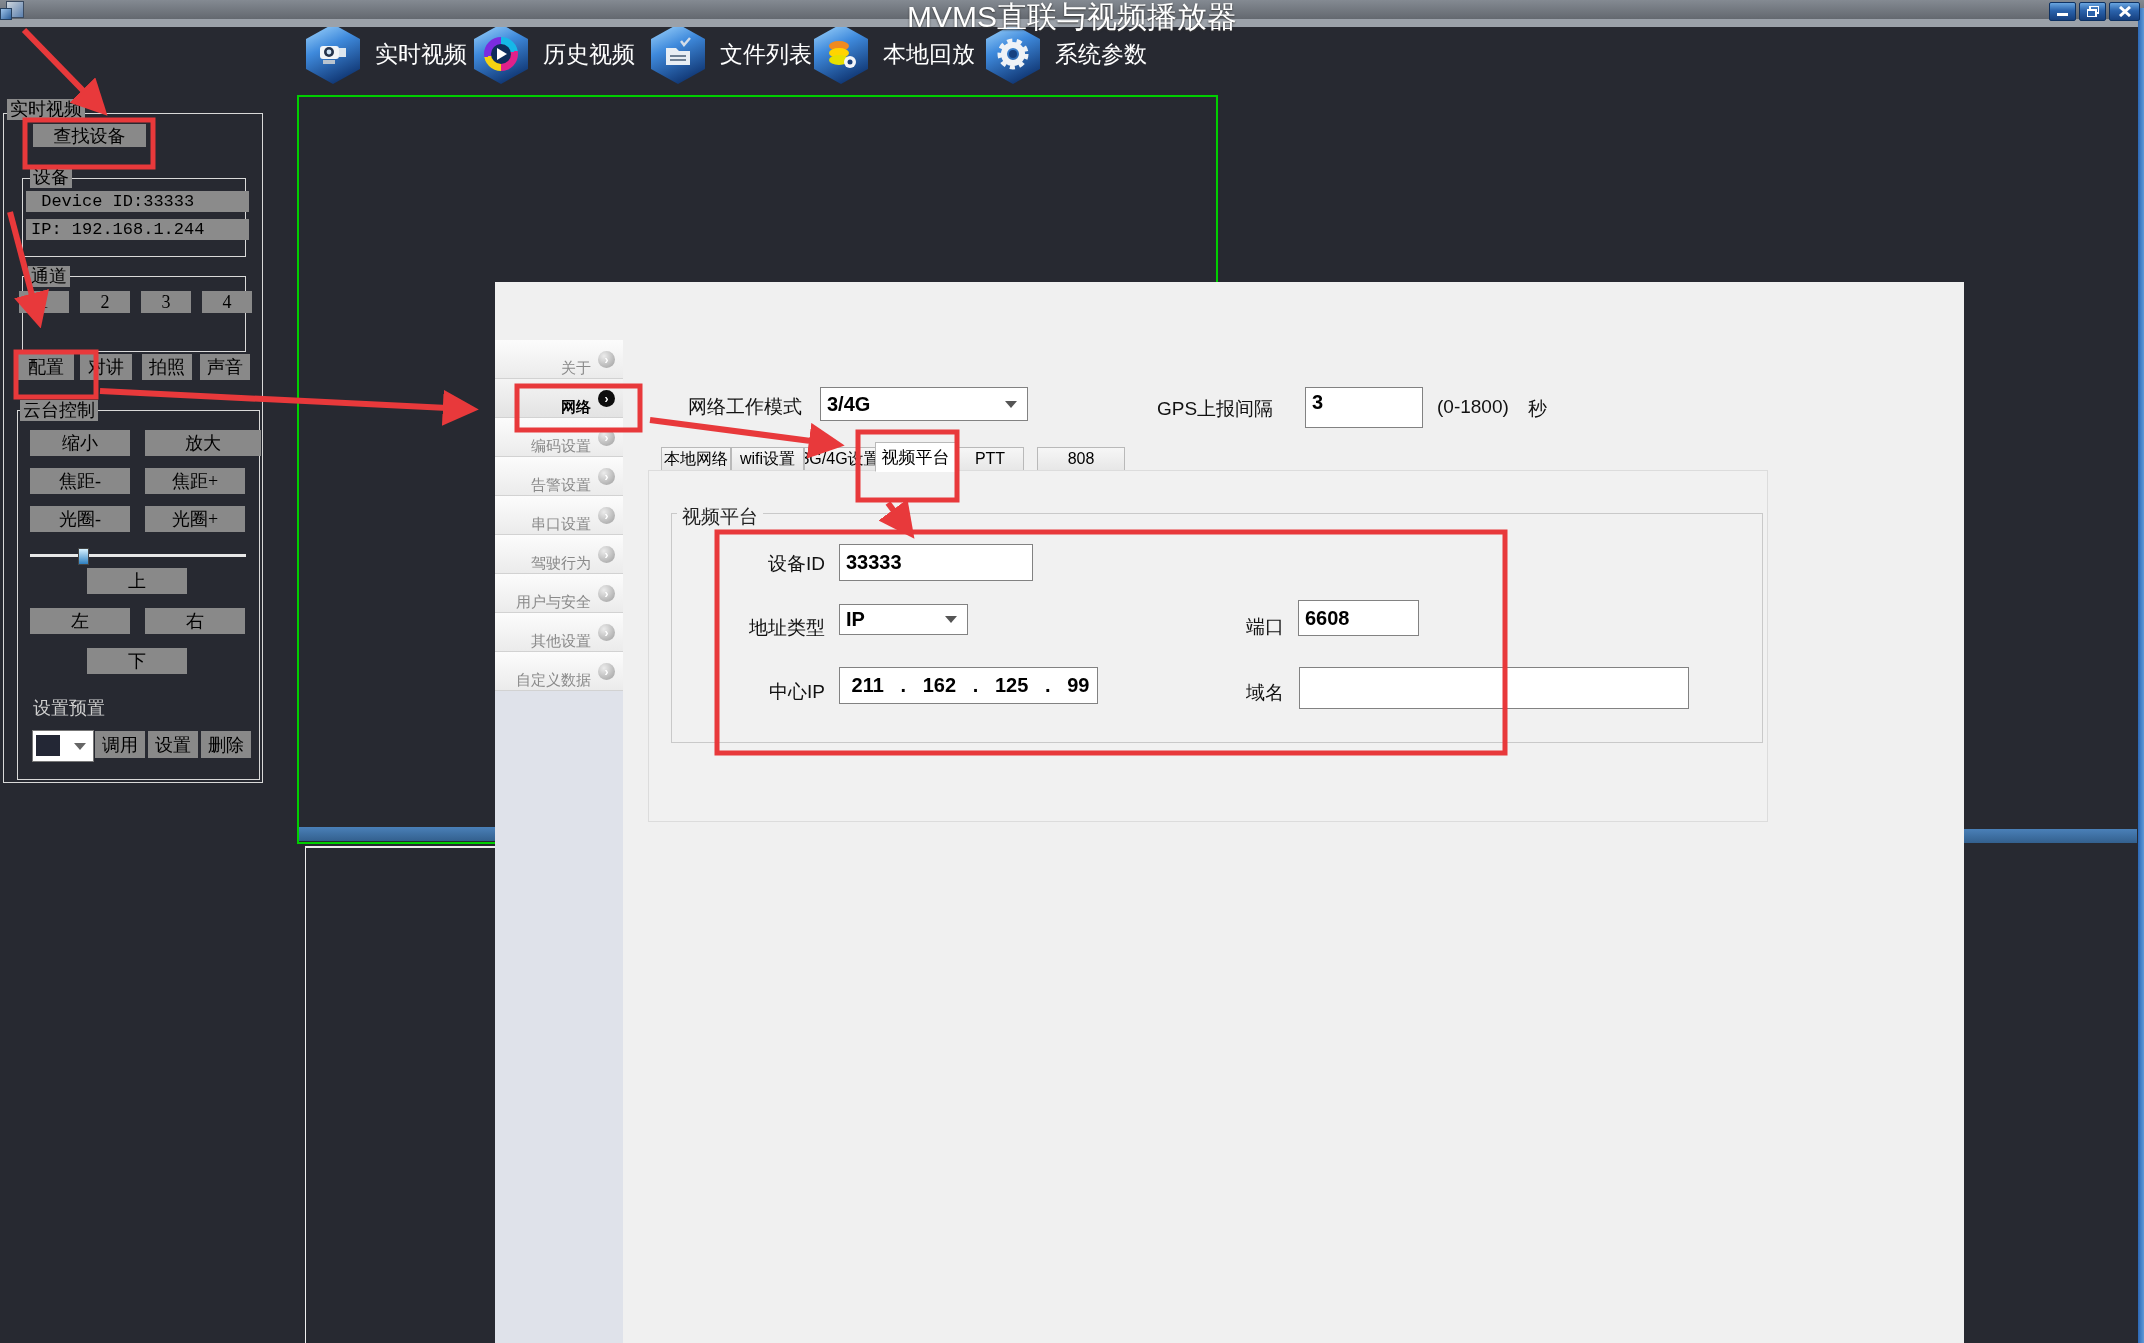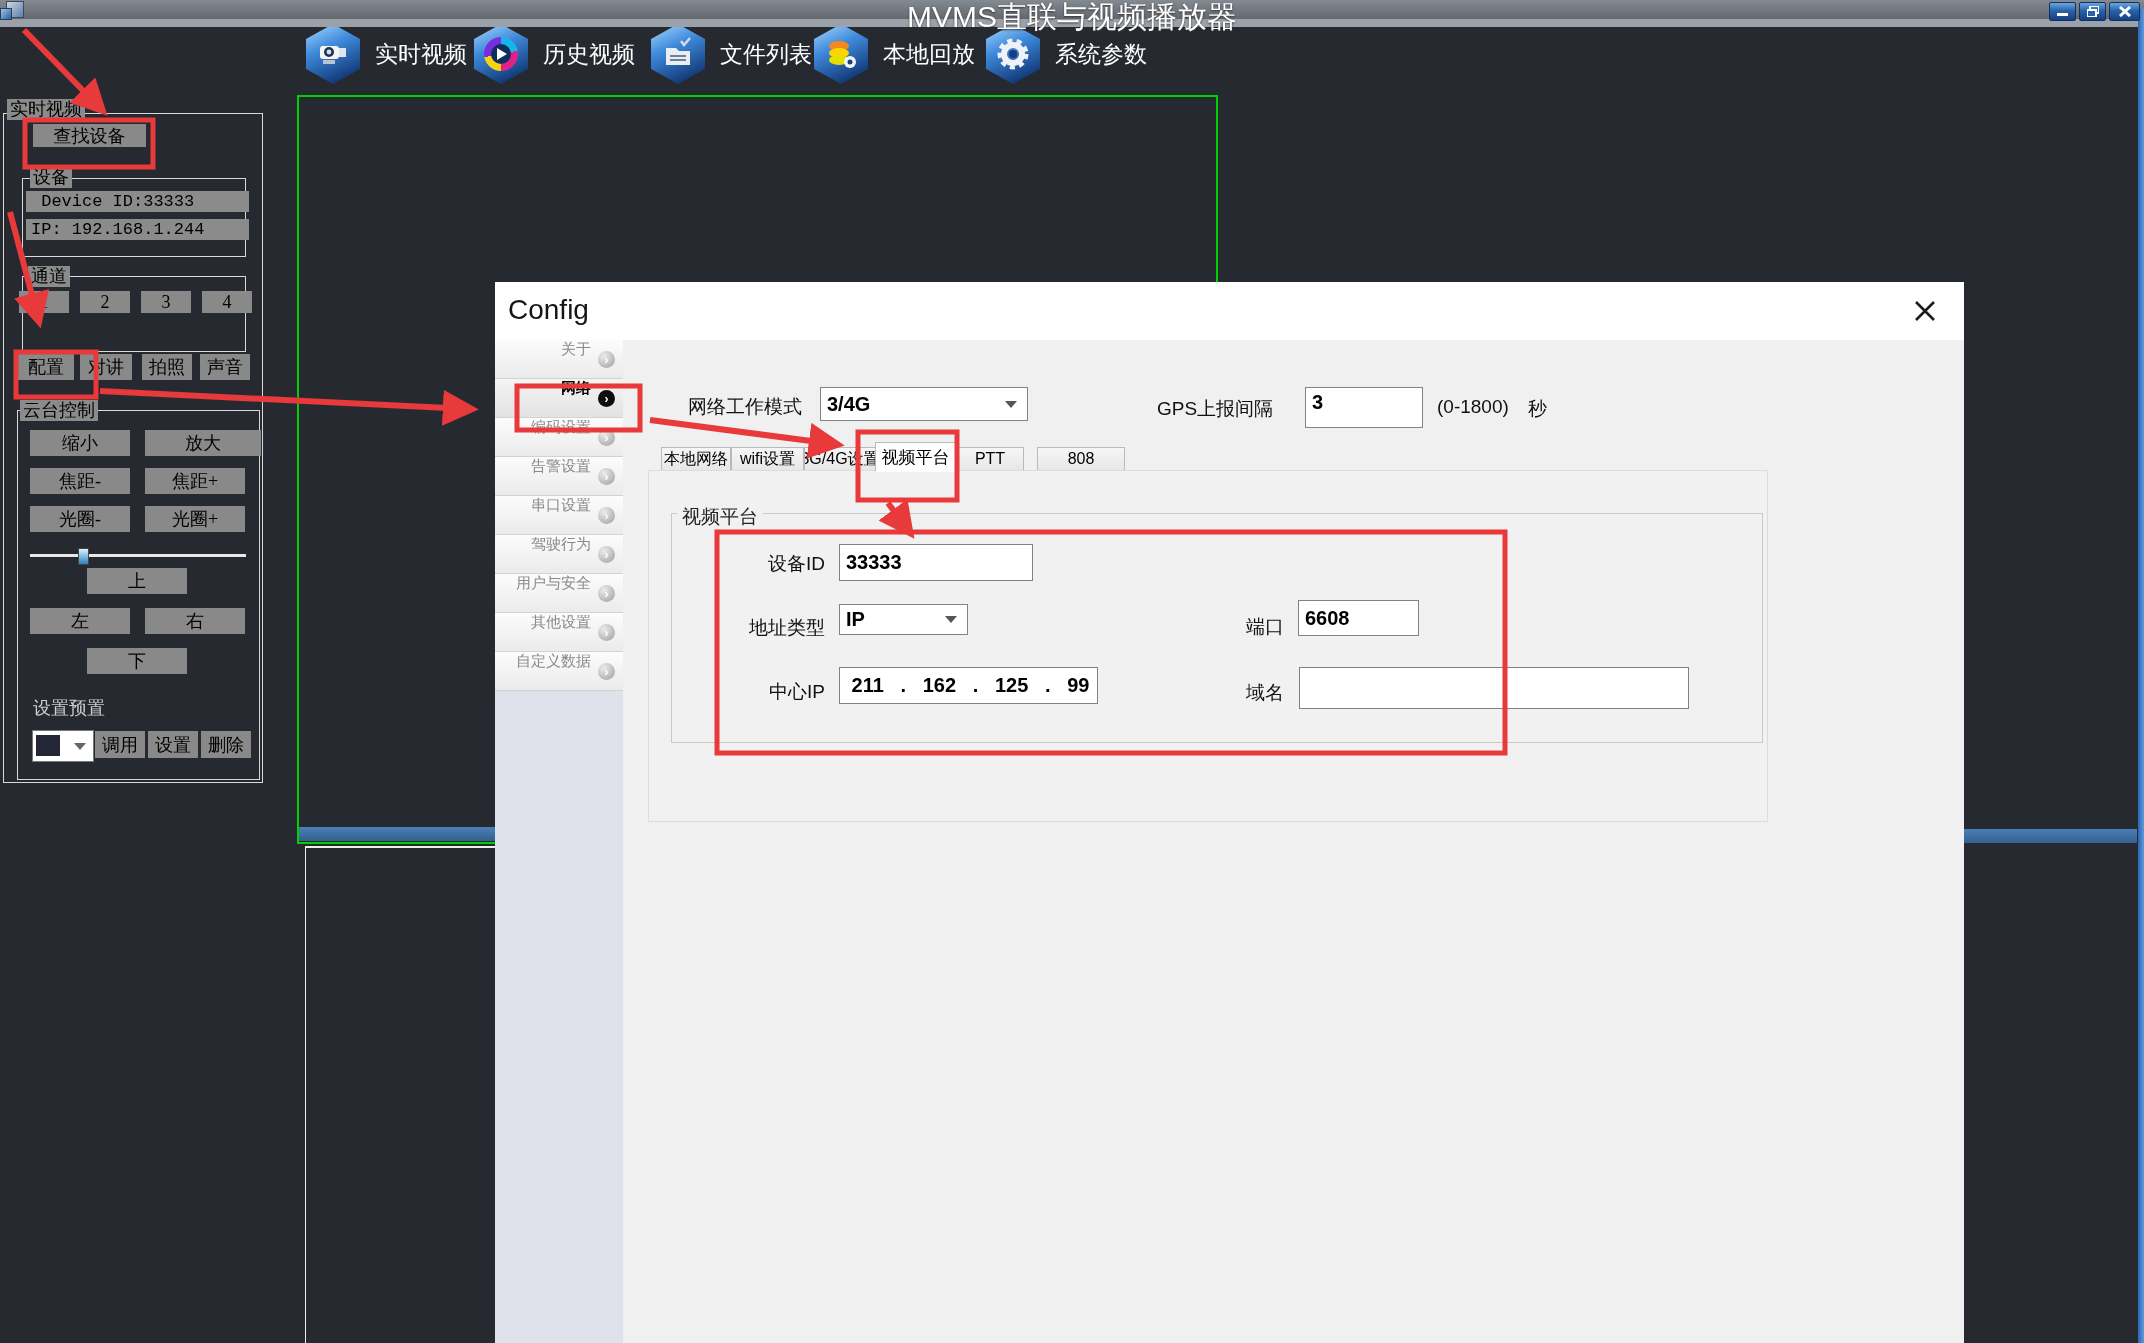--- a/index.html
+++ b/index.html
@@ -62,21 +62,21 @@
   #video3{position:absolute;left:305px;top:846px;width:913px;height:497px;z-index:1;
     border-top:2px solid #eee;border-left:1px solid #eee;box-sizing:border-box;}
   
   #dialog{position:absolute;left:495px;top:282px;width:1469px;height:1061px;background:#f0f0f0;z-index:20;}
   #dlg-title{position:absolute;left:0;top:0;width:100%;height:58px;background:#fff;}
   #dlg-title .t{position:absolute;left:13px;top:12px;font-size:28px;color:#151515;}
   #dlg-close{position:absolute;right:24px;top:14px;width:30px;height:30px;display:flex;
     align-items:center;justify-content:center;}
   #dlg-menu{position:absolute;left:0;top:58px;width:128px;bottom:0;background:#dfe2ea;}
   .mitem{position:relative;height:39px;border-bottom:1px solid #d2d2d2;
-    background:linear-gradient(#fcfcfc,#ebebeb);display:flex;align-items:flex-start;justify-content:flex-end;
+    background:linear-gradient(#fcfcfc,#ebebeb);display:flex;align-items:flex-end;justify-content:flex-end;
     padding-right:32px;font-size:15px;color:#8a8a8a;box-sizing:border-box;}
   .mitem.sel{color:#000;font-weight:bold;background:linear-gradient(#f4f4f4,#e3e3e3);}
   .chev{position:absolute;right:8px;top:11px;width:17px;height:17px;border-radius:50%;
     background:radial-gradient(circle at 35% 30%,#ececec,#9c9c9c);color:#fff;font-size:12px;
     font-weight:bold;display:flex;align-items:center;justify-content:center;line-height:1;}
   .mitem.sel .chev{background:#0d0d0d;}
   #dlg-content{position:absolute;left:128px;top:58px;right:0;bottom:0;}
   .dlabel{position:absolute;font-size:19px;color:#111;white-space:nowrap;}
   .tin{position:absolute;background:#fff;border:1px solid #828282;font-weight:bold;font-size:20px;
     color:#000;display:flex;align-items:center;padding-left:6px;box-sizing:border-box;}
@@ -230,28 +230,20 @@
     <div id="pdrop">
       <div class="sw"></div>
       <div class="tri"></div>
     </div>
     <div class="gbtn" style="left:92px;top:631px;width:50px;height:27px">调用</div>
     <div class="gbtn" style="left:145px;top:631px;width:50px;height:27px">设置</div>
     <div class="gbtn" style="left:198px;top:631px;width:50px;height:27px">删除</div>
   </div>
 
   <div id="dialog">
-    <div id="dlg-title">
-      <span class="t">Config</span>
-      <div id="dlg-close">
-        <svg width="24" height="24">
-          <path d="M3 3 L21 21 M21 3 L3 21" stroke="#1c1c1c" stroke-width="2.6"></path>
-          </svg>
-      </div>
-    </div>
 
     <div id="dlg-menu">
       <div class="mitem">
           <span>关于</span>
           <span class="chev">›</span>
         </div>
       <div class="mitem sel">
           <span>网络</span>
           <span class="chev">›</span>
         </div>

